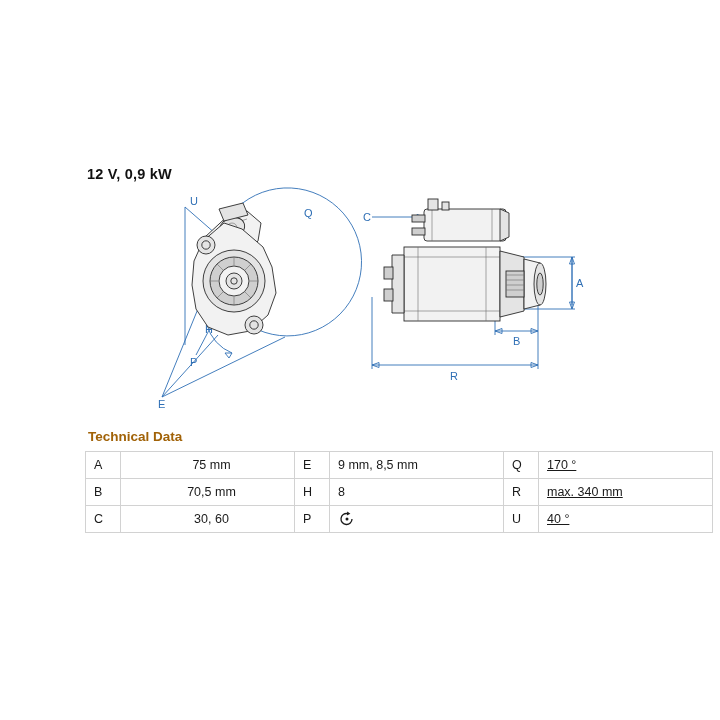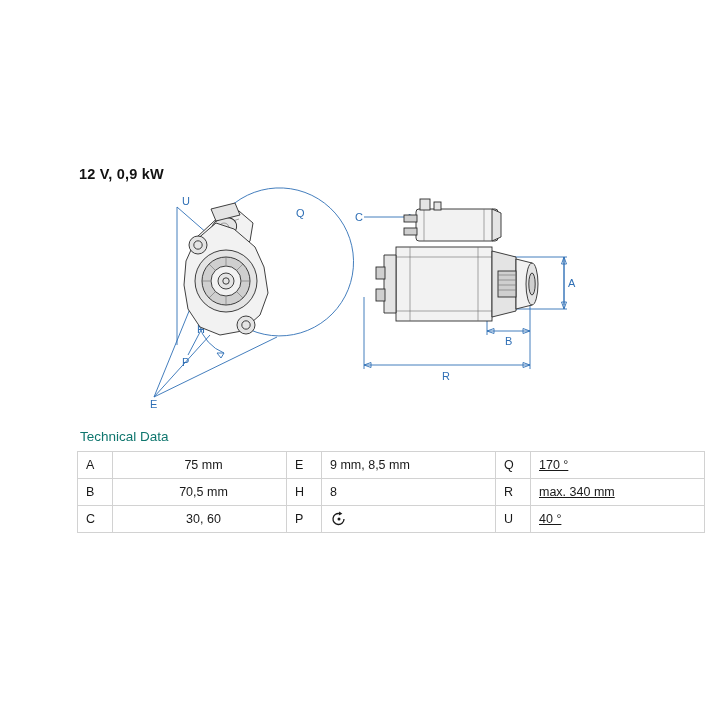--- a/index.html
+++ b/index.html
@@ -10,21 +10,21 @@
   body {
     width: 720px;
     height: 720px;
     font-family: "Liberation Sans", sans-serif;
     color: #1a1a1a;
     position: relative;
     overflow: hidden;
   }
   .page {
     position: absolute;
-    left: 4px; top: 0;
+    left: 12px; top: 0;
     width: 568px;
     height: 720px;
   }
   .spec-title {
     position: absolute;
     left: 75px;
     top: 166px;
     font-size: 14.5px;
     font-weight: bold;
     letter-spacing: 0.2px;
@@ -38,22 +38,22 @@
     height: 230px;
   }
   .tech-section {
     position: absolute;
     left: 73px;
     top: 425px;
     width: 574px;
   }
   .tech-heading {
     font-size: 13.5px;
-    font-weight: normal;
-    color: #0f766e;
+    font-weight: bold;
+    color: #a16207;
     padding: 4px 0 7px 3px;
   }
   table.tech {
     border-collapse: collapse;
     width: 574px;
     table-layout: fixed;
   }
   table.tech td {
     border: 1px solid #d2d2d2;
     height: 26px;

